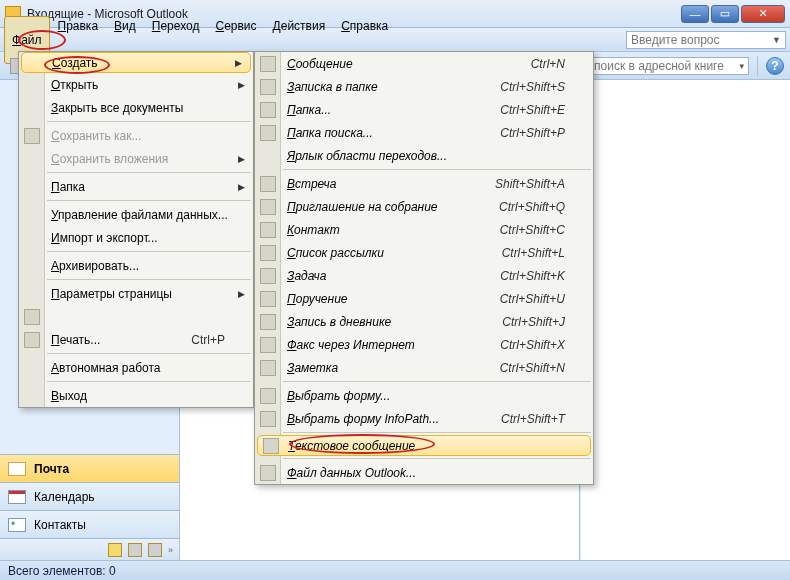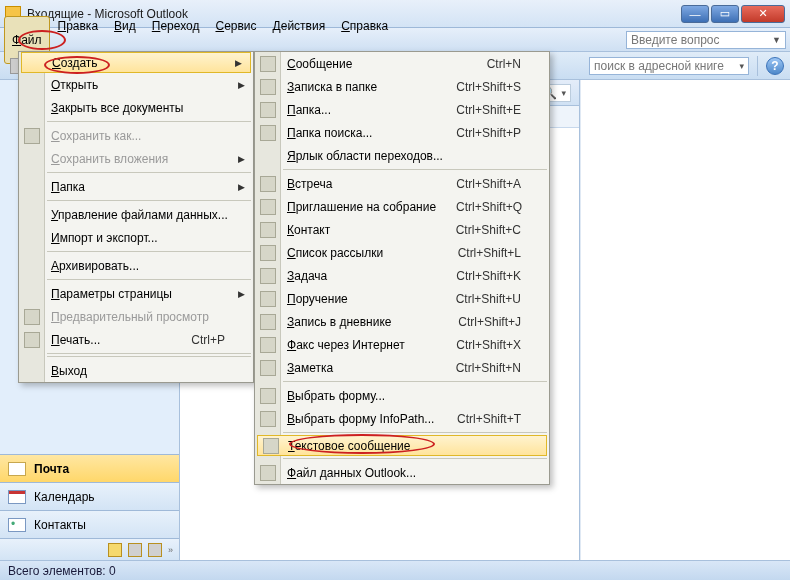--- a/index.html
+++ b/index.html
@@ -63,26 +63,26 @@
 
 .statusbar { height: 20px; background: linear-gradient(#d9e7f7,#c3d8ef); border-top: 1px solid #a8c0dc; display: flex; align-items: center; padding: 0 8px; color: #1a1a3a; font-size: 11px; }
 
 
 .menu { position: absolute; background: #f4f4f0; border: 1px solid #9a9a90; box-shadow: 3px 3px 6px rgba(0,0,0,.25); z-index: 50; }
 .menu .iconcol { position: absolute; left: 0; top: 0; bottom: 0; width: 26px; background: #e7e7de; border-right: 1px solid #c8c8bc; }
 .menu .mentry { position: relative; height: 23px; display: flex; align-items: center; padding-left: 32px; padding-right: 28px; cursor: default; white-space: nowrap; }
 .menu .mentry .lbl u { text-decoration: underline; }
 .menu .mentry .shortcut { margin-left: auto; padding-left: 20px; color: #333; }
 .menu .mentry .arrow { position: absolute; right: 8px; font-size: 9px; color: #333; }
-.menu .mentry.hover { background: linear-gradient(#fff3cf,#ffe49c); border: 1px solid #e0b828; border-radius: 0; margin: 0 2px; padding-left: 30px; padding-right: 26px; height: 21px; }
+.menu .mentry.hover { background: linear-gradient(#fff3cf,#ffe49c); border: 1px solid #e0b828; border-radius: 5px; margin: 0 2px; padding-left: 30px; padding-right: 26px; height: 21px; }
 .menu .mentry.disabled .lbl, .menu .mentry.disabled .shortcut { color: #9a9a9a; }
 .menu .msep { height: 1px; background: #c8c8bc; margin: 2px 2px 2px 28px; }
 .menu .micon { position: absolute; left: 5px; width: 16px; height: 16px; background: #d6d6c8; border: 1px solid #a8a896; }
 .menu1 { top: 51px; left: 18px; width: 236px; }
-.menu2 { top: 51px; left: 254px; width: 296px; }
+.menu2 { top: 51px; left: 254px; width: 340px; font-style: italic; }
 </style>
 </head>
 <body>
 
 <div class="titlebar">
   <div class="icon"></div>
   <div class="title">Входящие - Microsoft Outlook</div>
   <div class="winbtns">
     <div class="winbtn min">—</div>
     <div class="winbtn max">▭</div>
@@ -206,28 +206,30 @@
       <div class="mentry">
         <span class="lbl"><u>А</u>рхивировать...</span>
       </div>
       <div class="msep"></div>
       <div class="mentry">
         <span class="lbl"><u>П</u>араметры страницы</span>
         <span class="arrow">▶</span>
       </div>
       <div class="mentry disabled">
         <div class="micon"></div>
-        <span class="lbl"><u>П</u>редварительный просмотр</span>
       </div>
       <div class="mentry">
         <div class="micon"></div>
         <span class="lbl"><u>П</u>ечать...</span>
         <span class="shortcut">Ctrl+P</span>
       </div>
       <div class="msep"></div>
+      <div class="mentry">
+        <span class="lbl"><u>А</u>втономная работа</span>
+      </div>
       <div class="msep"></div>
       <div class="mentry">
         <span class="lbl"><u>В</u>ыход</span>
       </div>
     </div>
 </div>
 <div class="ring" style="top:56px;left:44px;width:66px;height:18px"></div>
 
 <div class="menu menu2">
   <div class="iconcol"></div>
@@ -252,21 +254,21 @@
         <span class="lbl"><u>П</u>апка поиска...</span>
         <span class="shortcut">Ctrl+Shift+P</span>
       </div>
       <div class="mentry">
         <span class="lbl"><u>Я</u>рлык области переходов...</span>
       </div>
       <div class="msep"></div>
       <div class="mentry">
         <div class="micon"></div>
         <span class="lbl"><u>В</u>стреча</span>
-        <span class="shortcut">Ctrl+Shift+A</span>
+        <span class="shortcut">Shift+Shift+A</span>
       </div>
       <div class="mentry">
         <div class="micon"></div>
         <span class="lbl"><u>П</u>риглашение на собрание</span>
         <span class="shortcut">Ctrl+Shift+Q</span>
       </div>
       <div class="mentry">
         <div class="micon"></div>
         <span class="lbl"><u>К</u>онтакт</span>
         <span class="shortcut">Ctrl+Shift+C</span>

